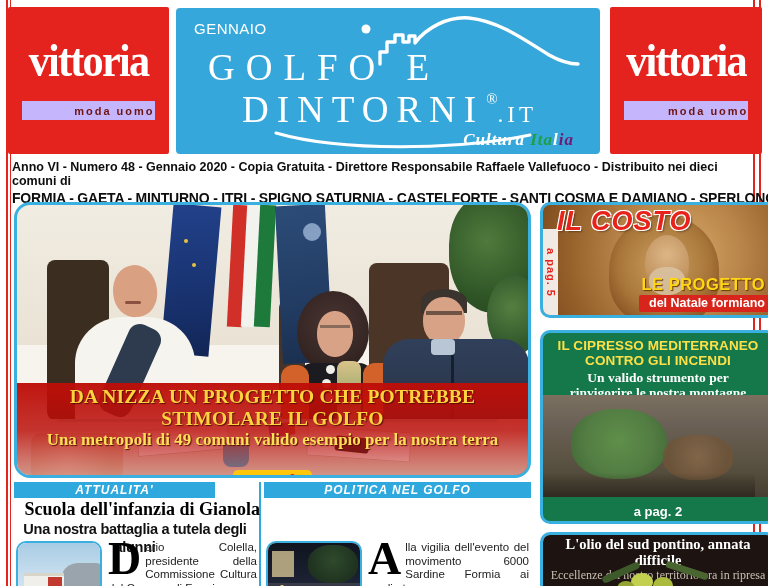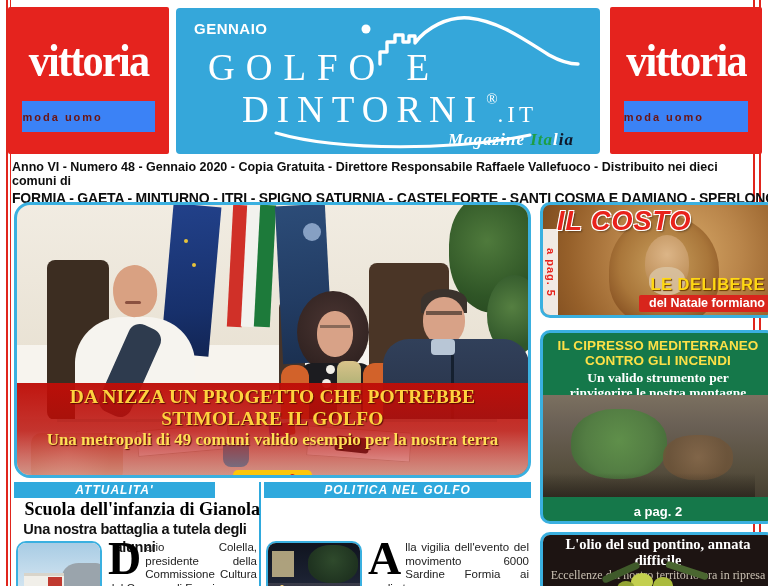--- a/index.html
+++ b/index.html
@@ -16,45 +16,45 @@
   .ad {
     position:absolute; top:7px; height:147px; background:#e5231e; border-radius:2px;
     overflow:hidden;
   }
   .vittoria {
     font-family:"Liberation Serif", serif; font-weight:700; color:#fff;
     font-size:47px; text-align:center; margin-top:26px; letter-spacing:-2px;
     transform:scaleX(.9); transform-origin:center;
   }
   .moda-strip {
-    position:absolute; left:9%; right:9%; top:94px; height:31px; background:#3b82f6;
-    display:flex; align-items:center; justify-content:flex-start;
+    position:absolute; left:9%; right:9%; top:94px; height:19px; background:#c4b5fd;
+    display:flex; align-items:center; justify-content:flex-end;
   }
   .moda-strip span {
     color:#6d1410; font-weight:700; font-size:11px; letter-spacing:2px;
   }
 
   
   .masthead {
     position:absolute; left:176px; top:8px; width:424px; height:146px;
     background:#35a7da; border-radius:4px; overflow:hidden;
   }
-  .gennaio { position:absolute; left:18px; top:12px; color:#fff; font-weight:700; font-size:15px; letter-spacing:.5px; }
+  .gennaio { position:absolute; left:18px; top:12px; color:#fff; font-weight:400; font-size:15px; letter-spacing:.5px; }
   .mast-title { font-family:"Liberation Serif", serif; color:#fff; white-space:nowrap; }
   .t1 { position:absolute; left:32px; top:38px; font-size:37px; letter-spacing:11px; }
   .t2 { position:absolute; left:66px; top:80px; font-size:37px; letter-spacing:8px; }
   .t2 .reg { font-size:15px; vertical-align:18px; letter-spacing:0; margin-left:2px; }
   .t2 .it { font-size:23px; letter-spacing:4px; }
   .swoosh { position:absolute; left:96px; top:122px; }
   .mountain { position:absolute; left:180px; top:4px; }
   .magazine {
     position:absolute; right:26px; bottom:4px; font-family:"Liberation Serif", serif;
     font-style:italic; font-weight:700; font-size:17px; color:#fff; letter-spacing:1px;
   }
-  .mag-green { color:#1e9e45; } .mag-red { color:#0f172a; }
+  .mag-green { color:#1e9e45; } .mag-red { color:#701a75; }
 
   
   .info { position:absolute; left:12px; right:12px; top:160px; text-align:left; color:#0d0d0d; }
   .info-l1 { font-size:12.5px; font-weight:700; }
   .info-l2 { font-size:14px; font-weight:700; margin-top:2px; letter-spacing:-0.2px; white-space:nowrap; }
 
   
   .lead {
     position:absolute; left:14px; top:202px; width:517px; height:276px;
     border:3px solid #3ab0e0; border-radius:16px; overflow:hidden;
@@ -169,21 +169,21 @@
     <svg class="mountain" width="228" height="58" viewBox="0 0 228 58">
       <circle cx="10" cy="17" r="4.5" fill="#ffffff"></circle>
       <path d="M24 52 L24 40 L31 40 L31 30 L39 30 L39 23 L47 23 L47 30 L53 30 L53 24 L59 24 L59 31
                C70 16, 92 4, 113 6 C142 9, 166 26, 193 43 C202 48, 212 52, 222 52" fill="none" stroke="#ffffff" stroke-width="3.4" stroke-linecap="round" stroke-linejoin="round"></path>
     </svg>
     <div class="mast-title t2"><span>DINTORNI</span><span class="reg">®</span><span class="it">.IT</span></div>
     <div class="mast-title t1">GOLFO E</div>
     <svg class="swoosh" width="262" height="22" viewBox="0 0 262 22">
       <path d="M4 3 C70 22, 185 20, 258 5" fill="none" stroke="#ffffff" stroke-width="3" stroke-linecap="round"></path>
     </svg>
-    <div class="magazine"><span>Magazine </span><span class="mag-green">Ita</span><span>l</span><span class="mag-red">ia</span></div>
+    <div class="magazine"><span>Cultura </span><span class="mag-green">Ita</span><span>l</span><span class="mag-red">ia</span></div>
   </div>
 
   <div class="ad" style="left:610px; width:152px;">
     <div class="vittoria">vittoria</div>
     <div class="moda-strip">
       <span>moda uomo</span>
     </div>
   </div>
 
   <div class="info">
@@ -274,21 +274,21 @@
   </div>
 
   <div class="rbox costo">
     <div class="hood"></div>
     <div class="hood-face"></div>
     <div class="hood-beard"></div>
     <div class="costo-title">IL COSTO</div>
     <div class="costo-vstrip">
       <span>a pag. 5</span>
     </div>
-    <div class="delibere">LE DELIBERE</div>
+    <div class="delibere">LE PROGETTO</div>
     <div class="natale-strip">del Natale formiano</div>
   </div>
 
   <div class="rbox cipresso">
     <div style="padding-top:5px;">
       <div class="cip-t">IL CIPRESSO MEDITERRANEO</div>
       <div class="cip-t">CONTRO GLI INCENDI</div>
       <div class="cip-s" style="margin-top:3px;">Un valido strumento per</div>
       <div class="cip-s">rinvigorire le nostra montagne</div>
     </div>

